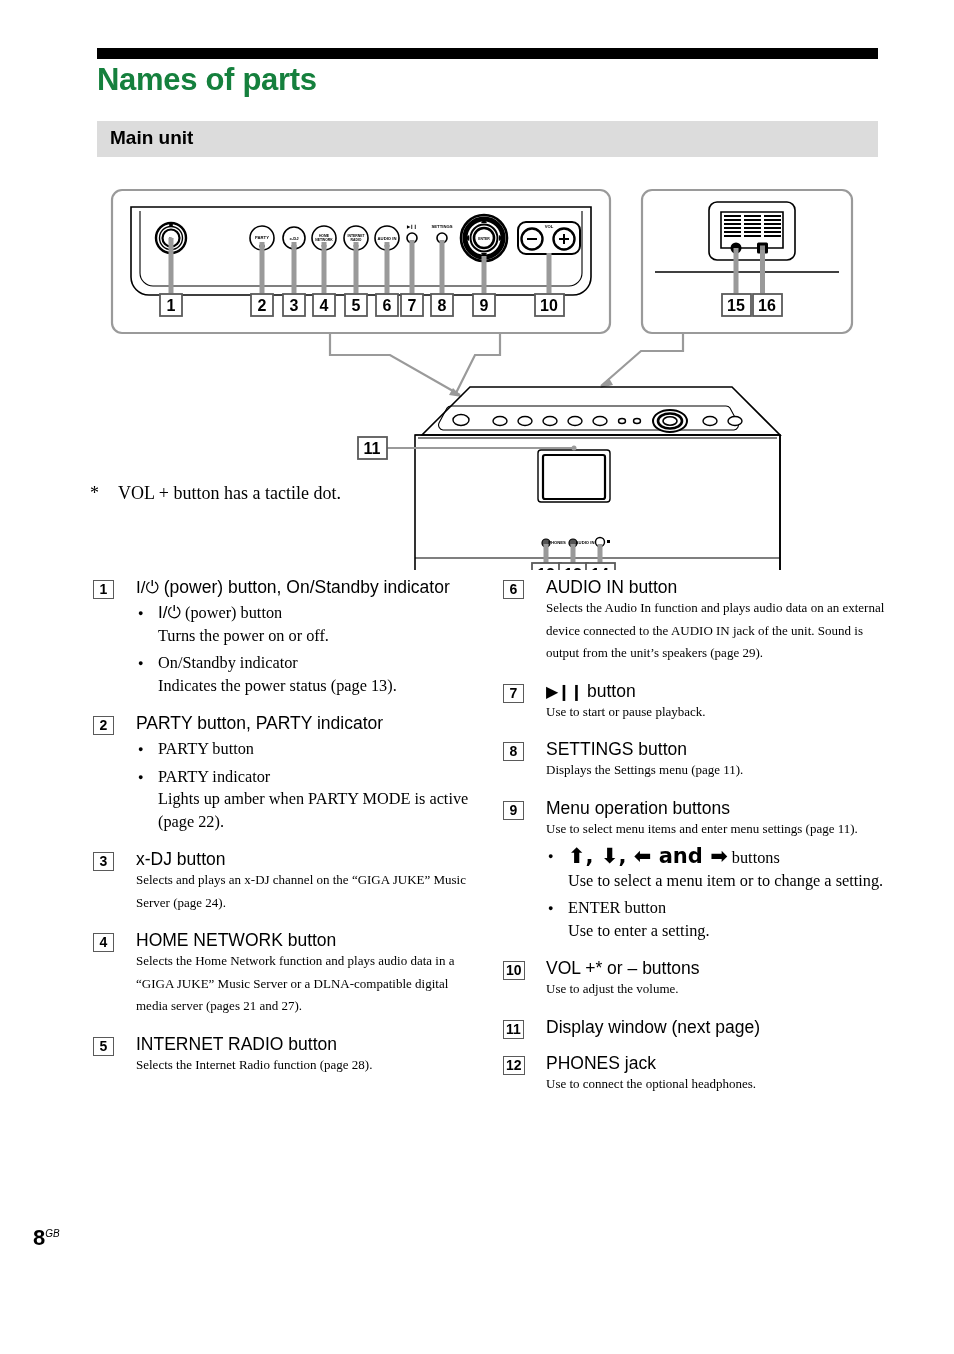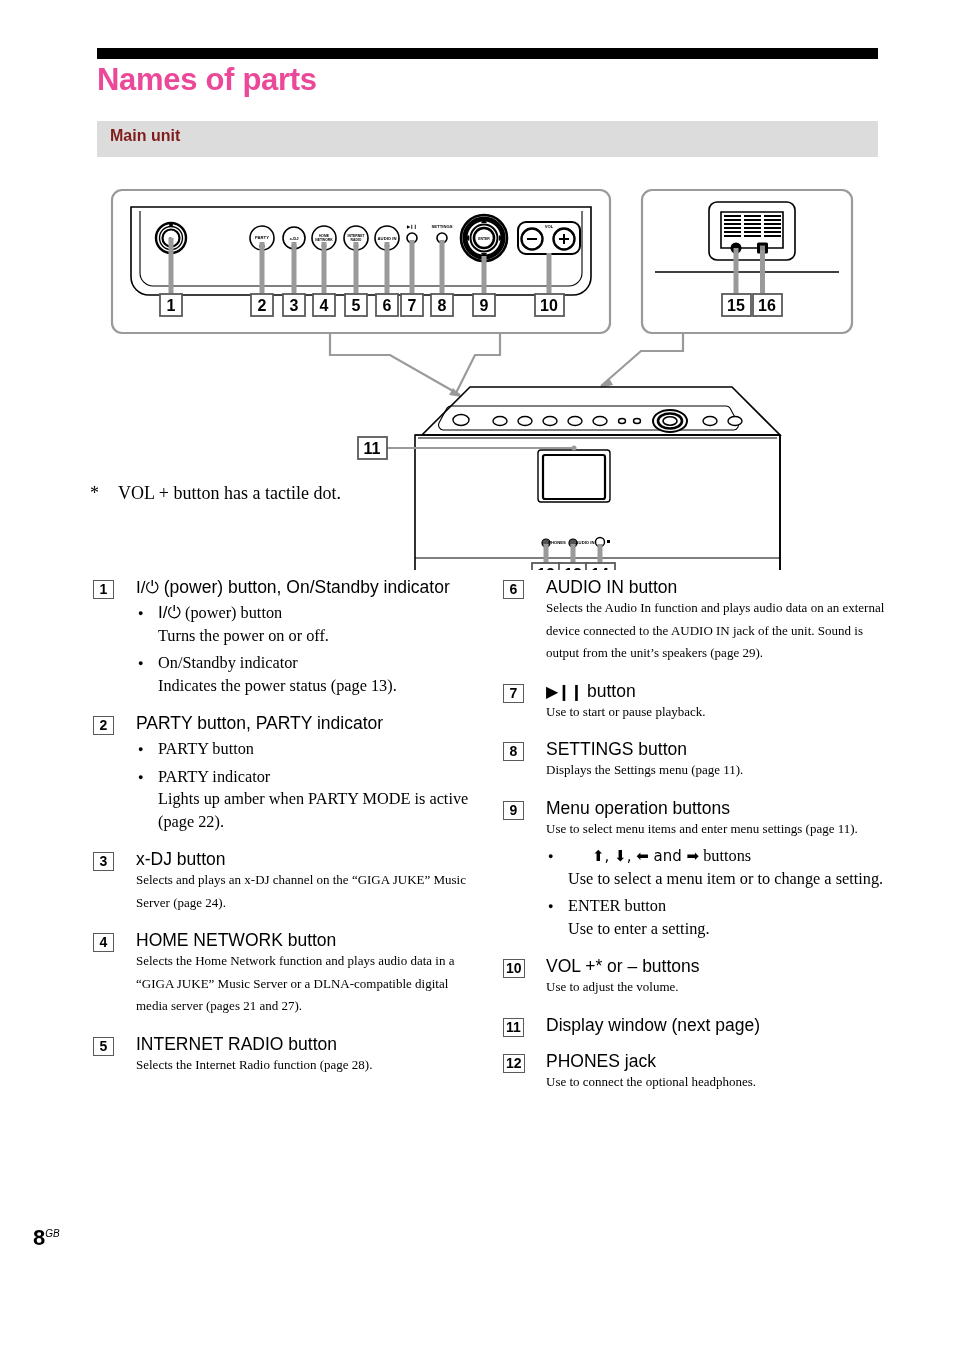--- a/index.html
+++ b/index.html
@@ -23,35 +23,35 @@
     width: 781px; height: 11px;
     background: #000;
   }
   #page-title {
     position: absolute;
     left: 97px; top: 62px;
     font-family: "Liberation Sans", sans-serif;
     font-weight: bold;
     font-size: 31px;
     letter-spacing: -0.3px;
-    color: #ec4899;
+    color: #15803d;
   }
   #section-bar {
     position: absolute;
     left: 97px; top: 121px;
     width: 781px; height: 36px;
     background: #dcdcdc;
   }
   #section-title {
     position: absolute;
     left: 110px; top: 127px;
     font-family: "Liberation Sans", sans-serif;
     font-weight: bold;
-    font-size: 16px;
-    color: #7f1d1d;
+    font-size: 19px;
+    color: #000000;
   }
 
   
   #diagram {
     position: absolute;
     left: 0; top: 180px;
     width: 954px; height: 390px;
   }
   #diagram svg { display: block; }
 
@@ -130,23 +130,22 @@
     line-height: 24px;
   }
   .bullet .b-title { display: block; }
   .bullet .b-desc  { display: block; }
   .glyph-pw {
     font-family: "Liberation Sans", sans-serif;
     font-size: 17px;
   }
   .glyph-arrow {
     font-family: "DejaVu Sans", sans-serif;
-    font-weight: normal;
-    font-size: 15px;
-    margin-left: 24px;
+    font-weight: bold;
+    font-size: 21px;
   }
   .glyph-playpause {
     font-family: "DejaVu Sans", sans-serif;
     font-size: 16px;
     letter-spacing: -1px;
   }
 
   
   #page-number {
     position: absolute;

